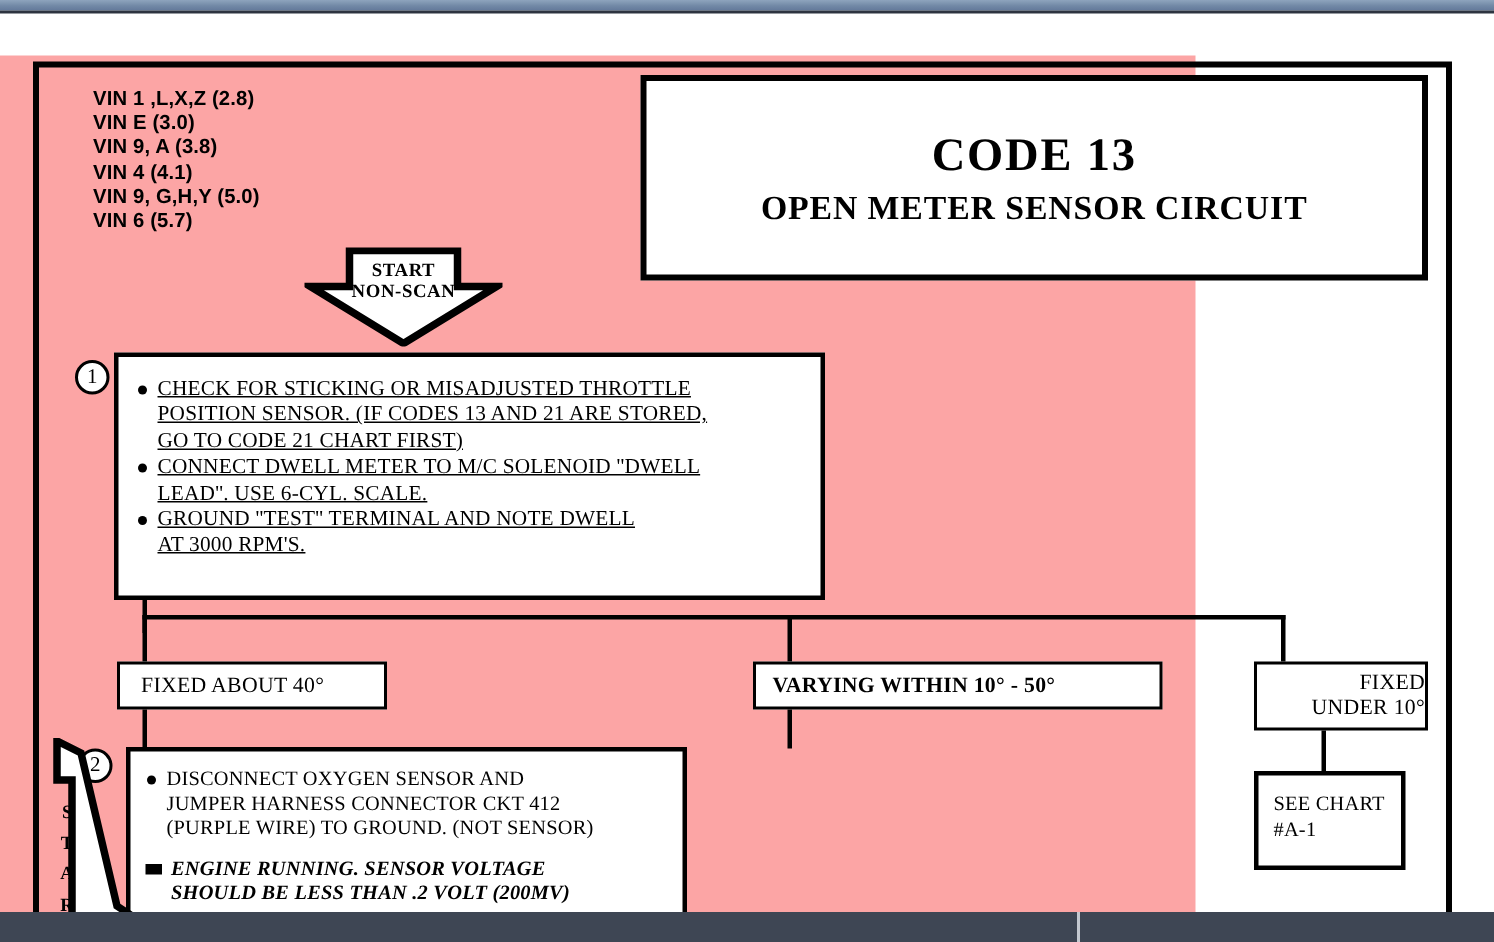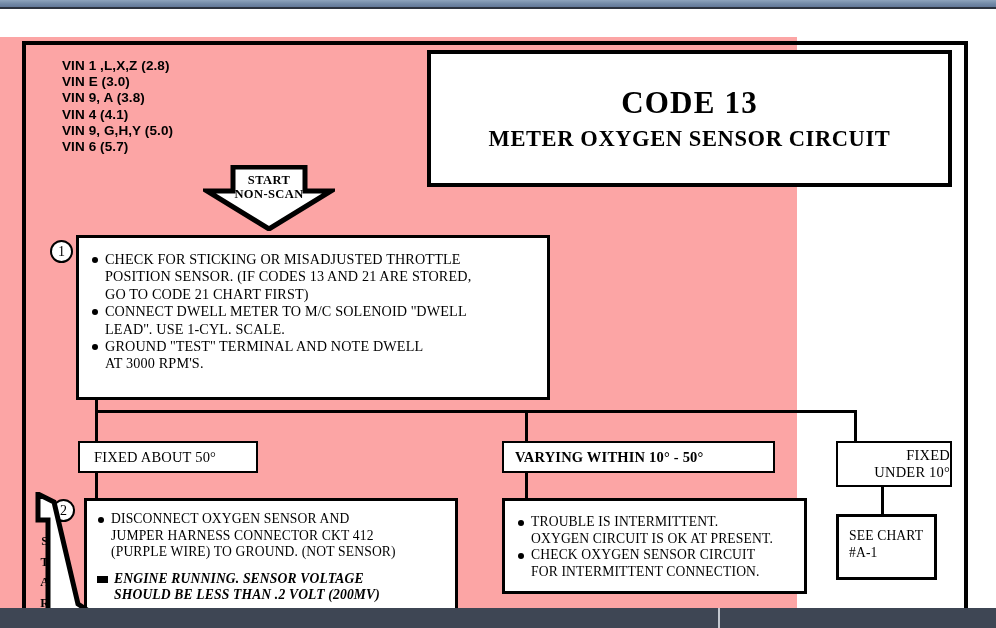--- a/index.html
+++ b/index.html
@@ -261,57 +261,57 @@
 
     <div class="vin-block">VIN 1 ,L,X,Z (2.8)
 VIN E (3.0)
 VIN 9, A (3.8)
 VIN 4 (4.1)
 VIN 9, G,H,Y (5.0)
 VIN 6 (5.7)</div>
 
     <div class="title-box">
       <div class="title-main">CODE 13</div>
-      <div class="title-sub">METER OXYGEN SENSOR CIRCUIT</div>
+      <div class="title-sub">OPEN METER SENSOR CIRCUIT</div>
     </div>
 
     <div class="start-arrow">
       <svg width="132" height="66" viewBox="0 0 132 66">
         <polygon points="30,2 102,2 102,26 128,26 66,64 4,26 30,26" fill="#ffffff" stroke="#000000" stroke-width="5" stroke-linejoin="miter"></polygon>
       </svg>
       <div class="start-arrow-label">
         <span>START</span><br>
         <span>NON-SCAN</span>
       </div>
     </div>
 
     <div class="step-circle" style="left:50px; top:203px;">1</div>
 
     <div class="fbox" style="left:76px; top:198px; width:474px; height:165px;">
-      <ul class="bullets box-text" style="margin:13px 10px 0 12px;">
+      <ul class="bullets box-text" style="margin:13px 10px 0 12px;text-decoration:underline;">
         <li>CHECK FOR STICKING OR MISADJUSTED THROTTLE
 POSITION SENSOR. (IF CODES 13 AND 21 ARE STORED,
 GO TO CODE 21 CHART FIRST)</li>
         <li>CONNECT DWELL METER TO M/C SOLENOID ''DWELL
-LEAD''. USE 1-CYL. SCALE.</li>
+LEAD''. USE 6-CYL. SCALE.</li>
         <li>GROUND ''TEST'' TERMINAL AND NOTE DWELL
 AT 3000 RPM'S.</li>
       </ul>
     </div>
 
     <div class="line-v" style="left:95px; top:363px; height:22px;"></div>
 
     <div class="line-h" style="left:95px; top:373px; width:762px;"></div>
 
     <div class="line-v" style="left:95px; top:373px; height:32px;"></div>
     <div class="line-v" style="left:525px; top:373px; height:32px;"></div>
     <div class="line-v" style="left:854px; top:373px; height:32px;"></div>
 
     <div class="fbox thin" style="left:78px; top:404px; width:180px; height:32px;">
-      <div class="label-box-text" style="margin:6px 0 0 14px;">FIXED ABOUT 50°</div>
+      <div class="label-box-text" style="margin:6px 0 0 14px;">FIXED ABOUT 40°</div>
     </div>
 
     <div class="fbox thin" style="left:502px; top:404px; width:273px; height:32px;">
       <div class="label-box-text bold" style="margin:6px 0 0 11px;">VARYING WITHIN 10° - 50°</div>
     </div>
 
     <div class="fbox thin" style="left:836px; top:404px; width:116px; height:46px;text-align:right;">
       <div class="label-box-text" style="margin:4px 0 0 10px; white-space:pre-line;">FIXED
 UNDER 10°</div>
     </div>
@@ -327,28 +327,20 @@
         <li>DISCONNECT OXYGEN SENSOR AND
 JUMPER HARNESS CONNECTOR CKT 412
 (PURPLE WIRE) TO GROUND. (NOT SENSOR)</li>
       </ul>
       <ul class="bullets square box-text small" style="margin:10px 8px 0 10px;">
         <li>ENGINE RUNNING. SENSOR VOLTAGE
 SHOULD BE LESS THAN .2 VOLT (200MV)</li>
       </ul>
     </div>
 
-    <div class="fbox" style="left:502px; top:461px; width:305px; height:96px;">
-      <ul class="bullets box-text small" style="margin:13px 8px 0 12px;">
-        <li>TROUBLE IS INTERMITTENT.
-OXYGEN CIRCUIT IS OK AT PRESENT.</li>
-        <li>CHECK OXYGEN SENSOR CIRCUIT
-FOR INTERMITTENT CONNECTION.</li>
-      </ul>
-    </div>
 
     <div class="fbox" style="left:836px; top:477px; width:101px; height:66px;">
       <div class="box-text small" style="margin:11px 0 0 10px; white-space:pre-line;">SEE CHART
 #A-1</div>
     </div>
 
     <div class="scan-arrow">
       <svg width="66" height="173" viewBox="0 0 66 173">
         <polygon points="4,2 4,28 14,28 14,150 2,150 33,173 56,120 44,112 20,10" fill="#ffffff" stroke="#000000" stroke-width="5" stroke-linejoin="miter"></polygon>
       </svg>

